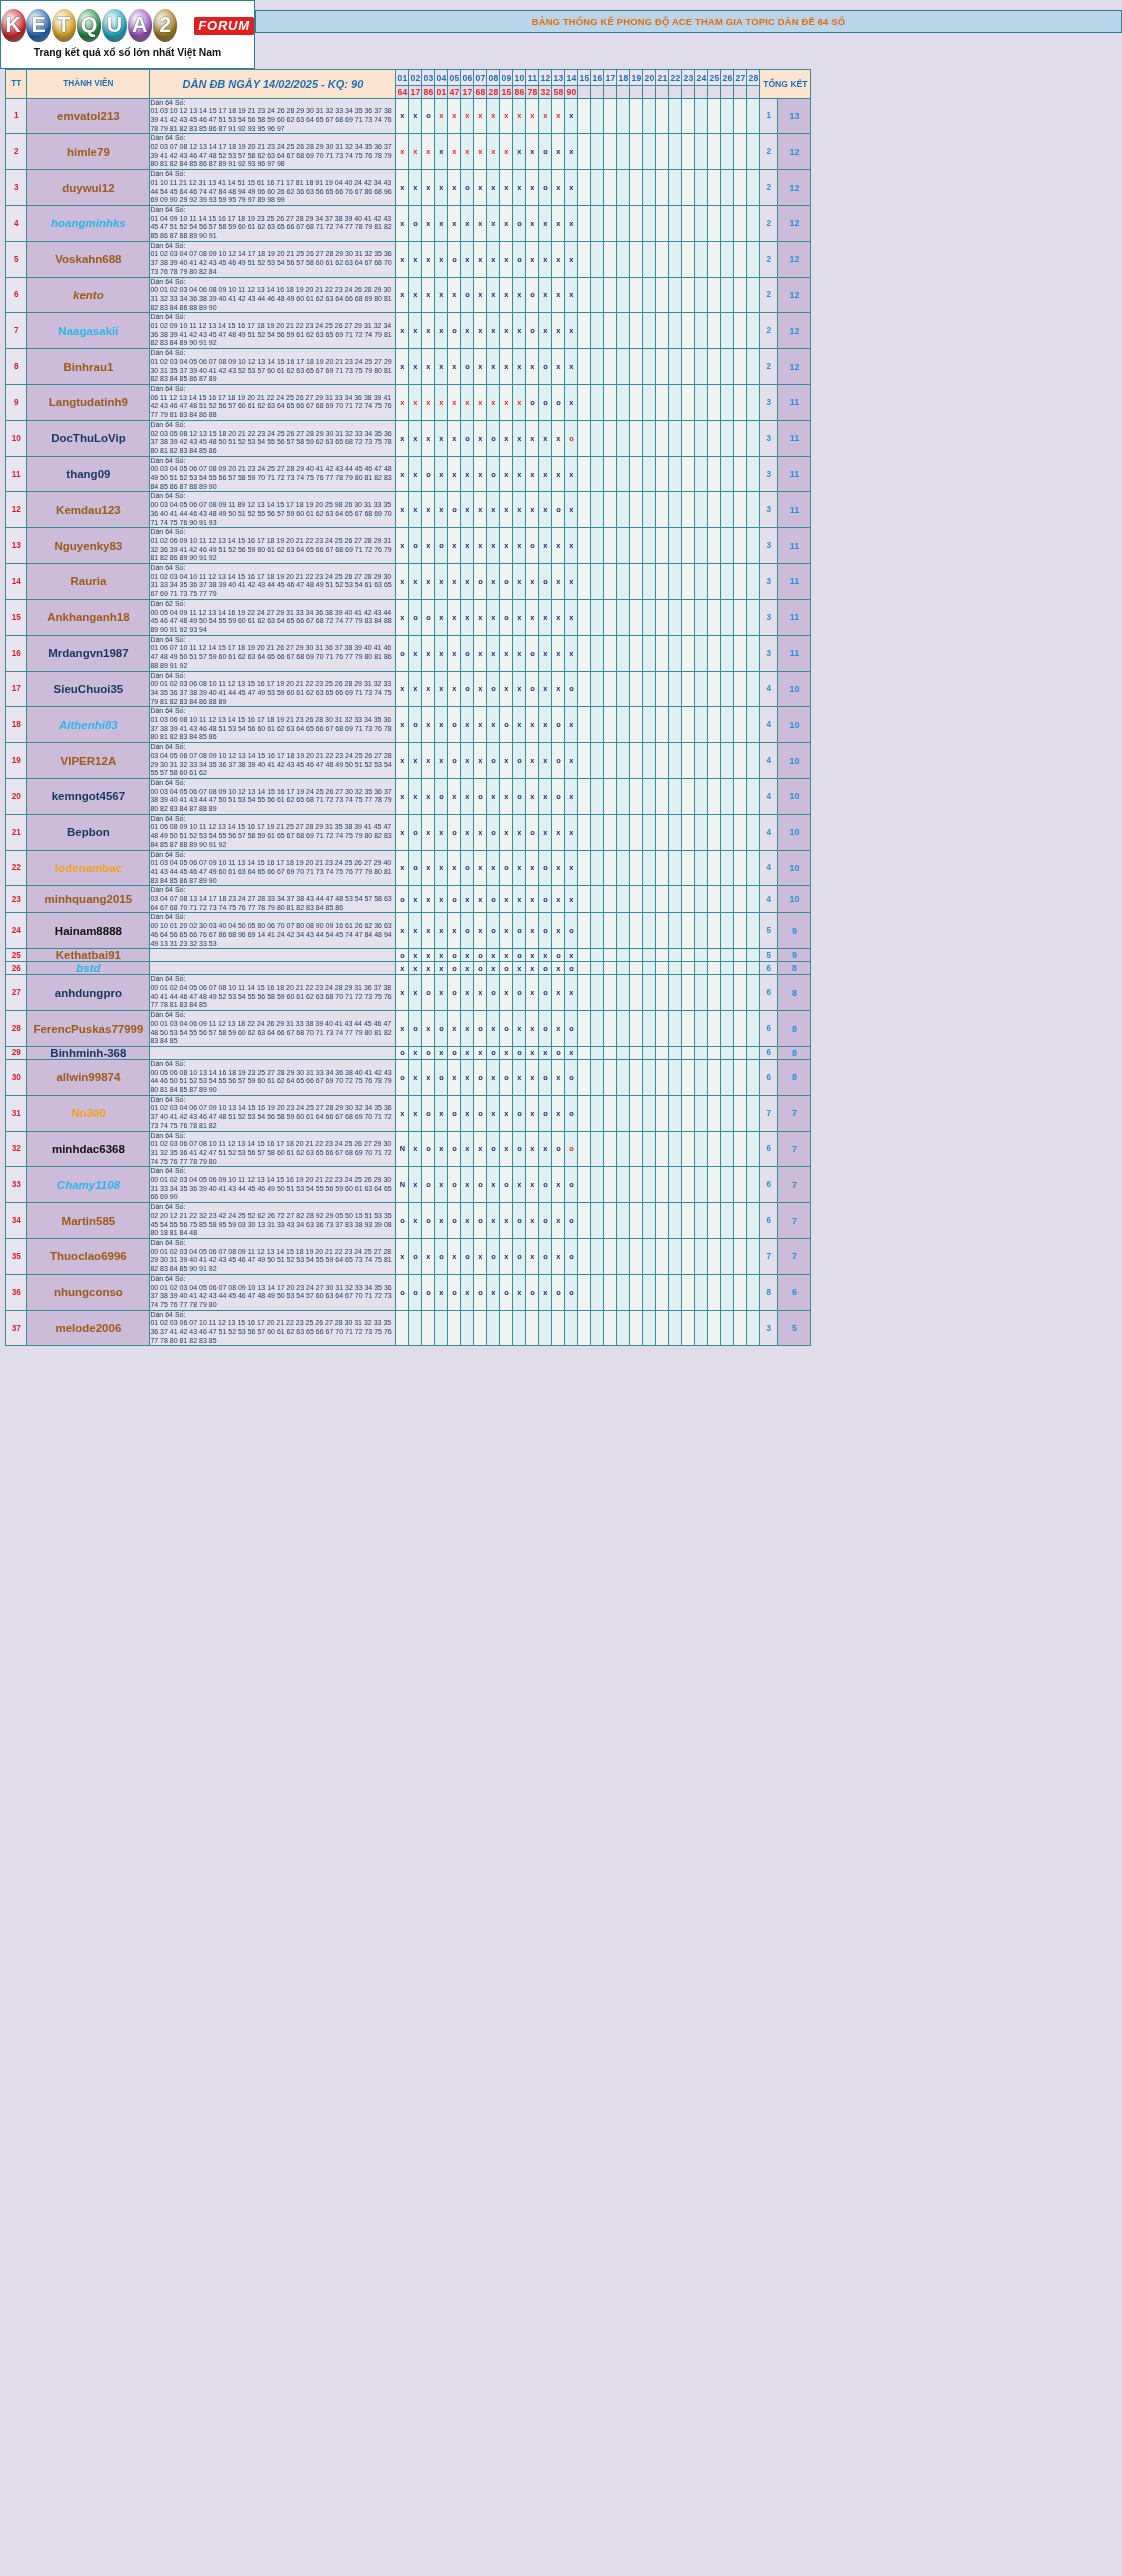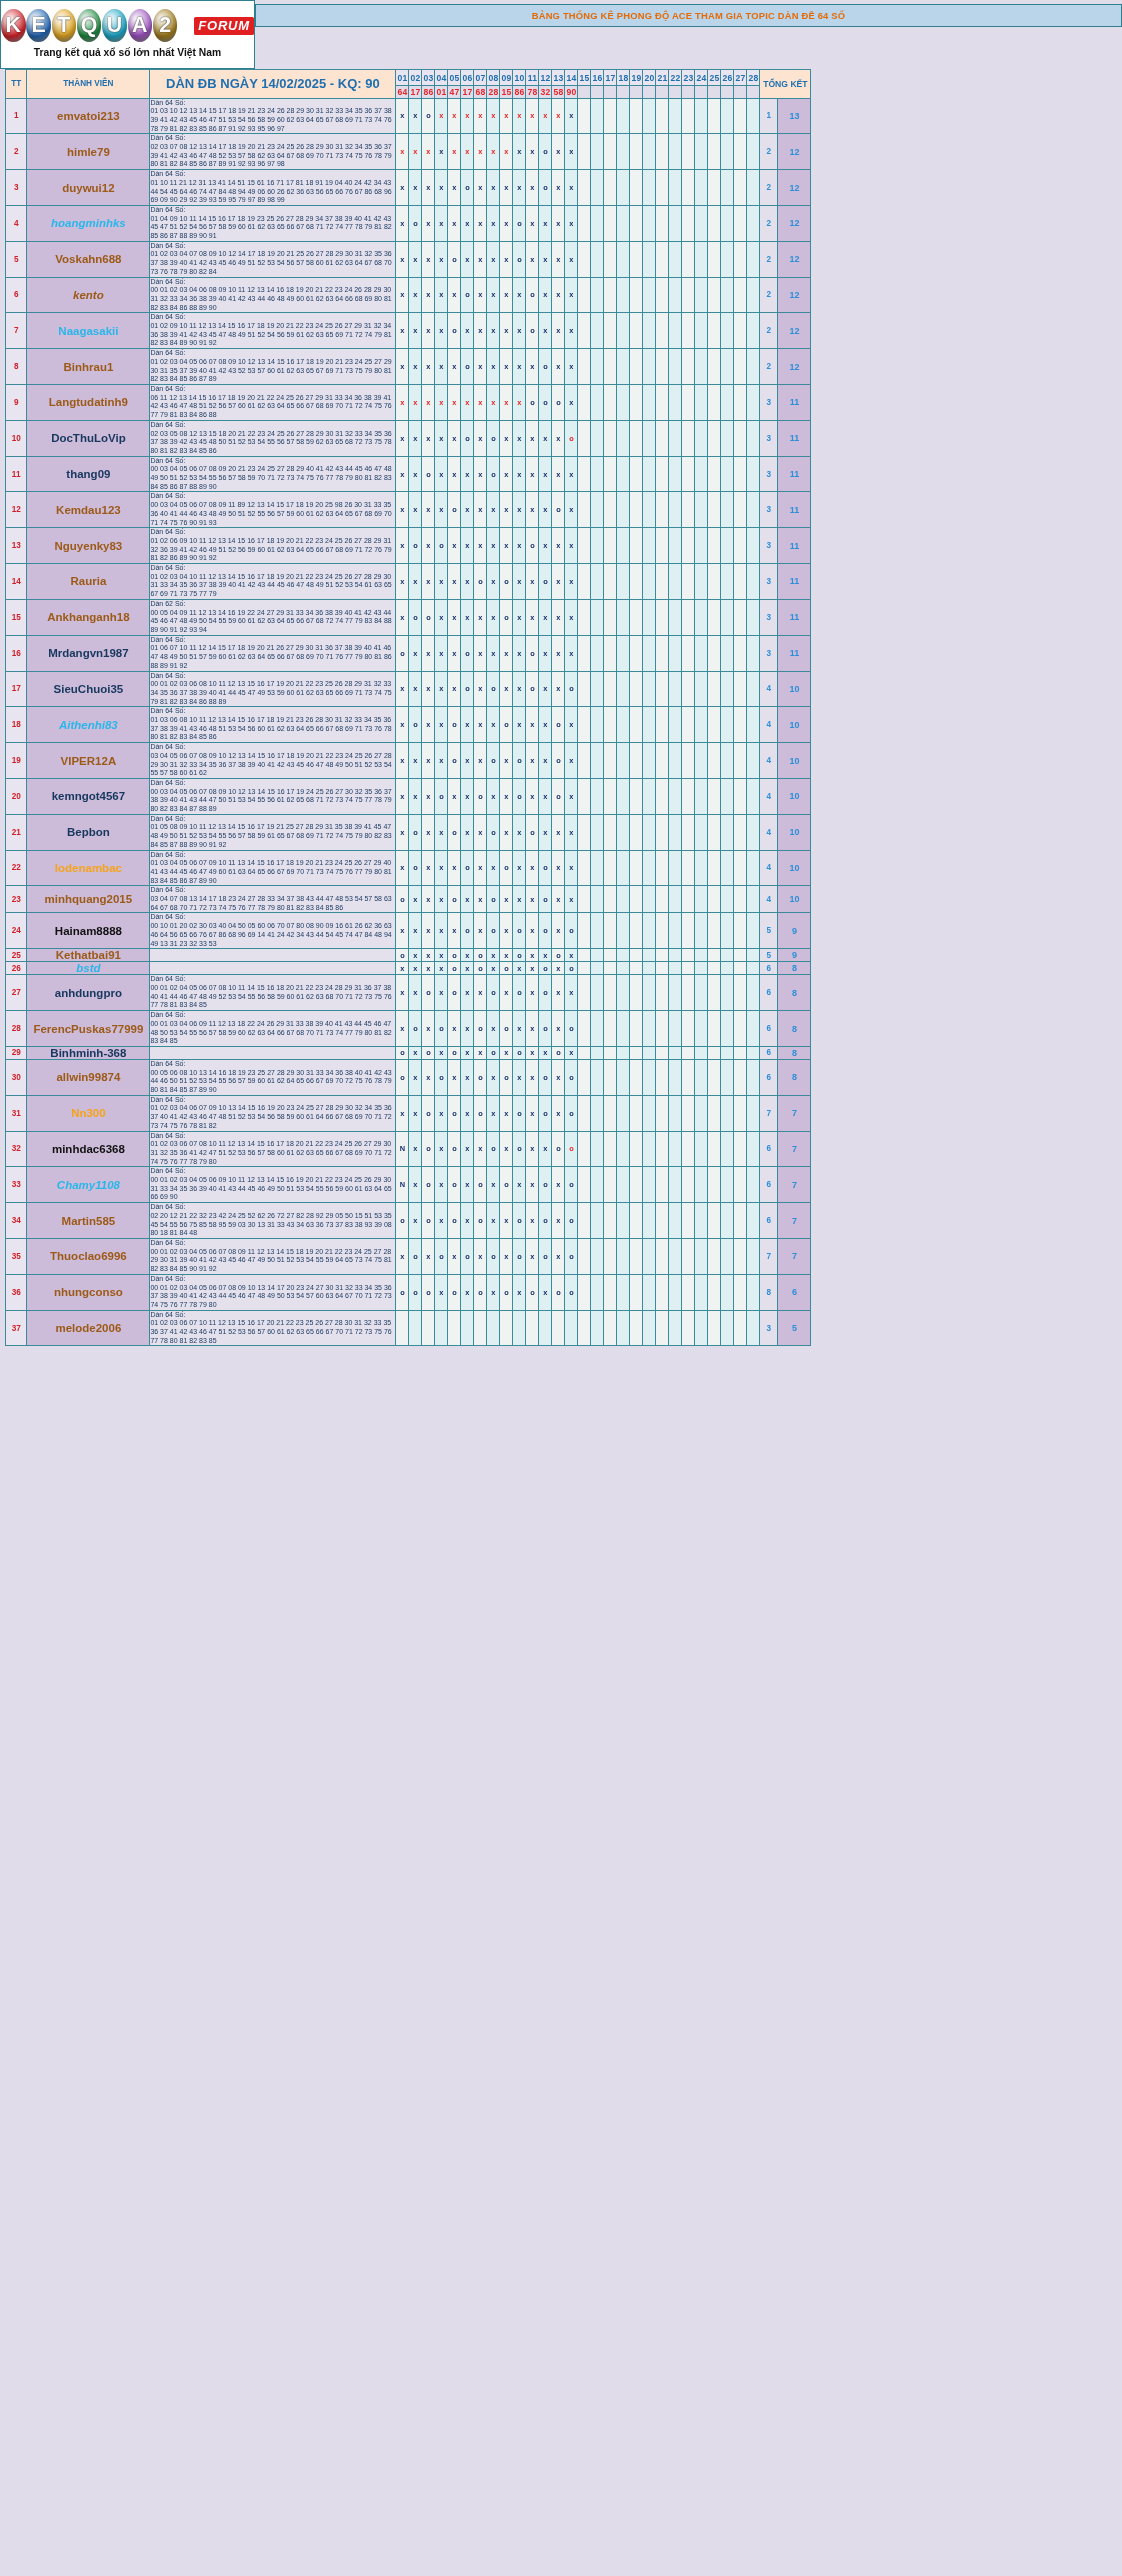--- a/index.html
+++ b/index.html
@@ -10,40 +10,40 @@
   .brandbox{position:absolute;left:0;top:0;width:255px;height:69px;background:#ffffff;border:0.8px solid #2e7f8f;box-sizing:border-box;}
   .logo-row{display:flex;align-items:center;justify-content:center;height:43px;gap:0.8px;padding-top:3.3px;}
   .kq-letter{width:25px;height:33px;border-radius:50%/50%;display:flex;align-items:center;justify-content:center;
       font-family:"Liberation Sans",sans-serif;font-weight:bold;font-size:21.4px;color:#ffffff;
       text-shadow:0 0 1.6px #000;box-shadow:inset 0 -5px 6.6px rgba(0,0,0,.35);}
   .kq-forum{margin-left:16px;background:#e02020;color:#fff;font-size:13px;font-weight:bold;font-style:italic;
       padding:1.6px 4.1px;border-radius:1.6px;letter-spacing:0.8px;}
   .brand-tag{text-align:center;font-size:10.3px;font-weight:bold;color:#111;line-height:11.5px;}
 
   
-  .hdr-title{position:absolute;left:255px;top:4px;width:867px;height:23px;background:#bad4ea;
+  .hdr-title{position:absolute;left:255px;top:10px;width:867px;height:23px;background:#bad4ea;
      border:0.8px solid #2e7f8f;box-sizing:border-box;color:#e36c0a;font-size:9.4px;font-weight:bold;
      display:flex;align-items:center;justify-content:center;letter-spacing:0.2px;}
   .hdr-month{position:absolute;left:255px;top:23px;width:867px;height:46px;background:#e1dcea;
      border-left:0.8px solid #2e7f8f;border-right:0.8px solid #2e7f8f;border-bottom:0.8px solid #2e7f8f;box-sizing:border-box;
      display:flex;align-items:center;justify-content:center;color:#1f3e8c;font-size:21.4px;font-weight:bold;}
 
   
   table.grid{border-collapse:collapse;position:absolute;left:5px;top:69px;table-layout:fixed;}
   table.grid td,table.grid th{border:0.8px solid #3b8a99;padding:0;margin:0;}
 
   .c-tt{width:21.4px;}
   .c-name{width:123px;}
   .c-dan{width:246px;}
   .c-day{width:13px;}
   .c-a{width:18px;}
   .c-b{width:33px;}
 
   th.h-tt,th.h-name,th.h-dan{background:#fce4d0;color:#1f6fb0;font-size:8.2px;font-weight:bold;text-align:center;height:23px;}
-  th.h-dan{font-size:13px;}
+  th.h-dan{font-size:11px;font-style:italic;}
   th.h-day{background:#e9e5f0;color:#1f6fb0;font-size:8.6px;font-weight:bold;text-align:center;height:15px;}
   td.r-res{background:#e1dcea;color:#e8262a;font-size:8.6px;font-weight:bold;text-align:center;height:11.5px;}
   th.h-tong{background:#fce4d0;color:#1f6fb0;font-size:8.6px;font-weight:bold;text-align:center;}
 
   td.tt{background:#e9e5f0;color:#d0202a;font-size:8.2px;font-weight:bold;text-align:center;vertical-align:middle;}
   td.nm{background:#cdbcd9;text-align:center;vertical-align:middle;font-size:11.5px;font-weight:bold;}
   td.dan{background:#e4e0ec;color:#17375e;font-size:7px;line-height:8.7px;vertical-align:top;padding:0.8px 2.5px;
          font-family:"Liberation Sans",sans-serif;}
   td.mk{background:#eff3f1;text-align:center;vertical-align:middle;font-size:7.4px;font-weight:bold;}
   td.mk.tint{background:#dff0f2;}

